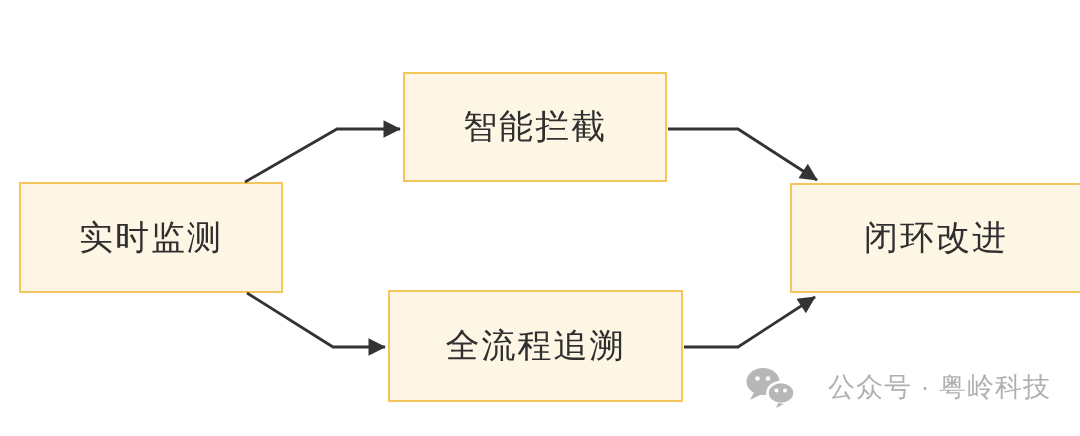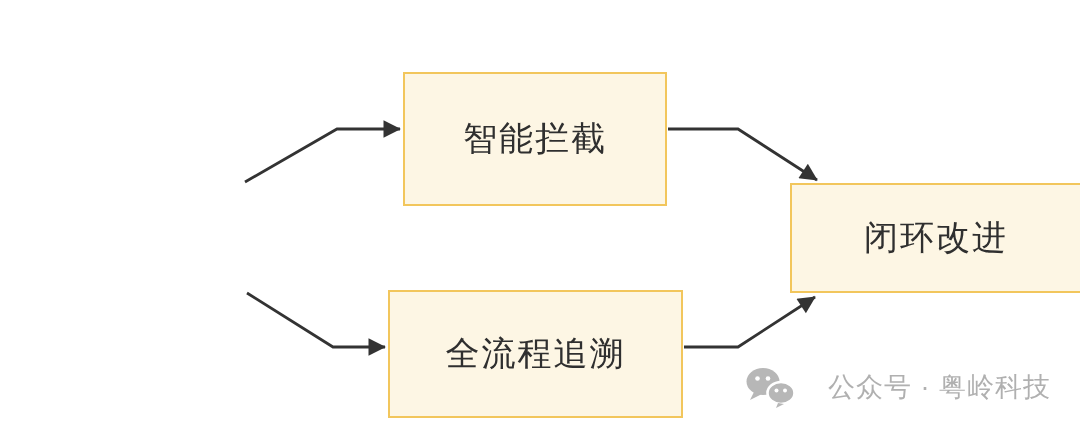--- a/index.html
+++ b/index.html
@@ -62,26 +62,29 @@
       <marker id="arrowhead" viewBox="0 0 10 10" refX="9.5" refY="5" markerWidth="7" markerHeight="6.2" orient="auto">
         <path d="M0,0 L10,5 L0,10 Z" fill="#333333"></path>
       </marker>
     </defs>
     <path d="M245,182 L337,129 L400,129" fill="none" stroke="#333333" stroke-width="2.8" marker-end="url(#arrowhead)"></path>
     <path d="M247,293 L333,347 L385,347" fill="none" stroke="#333333" stroke-width="2.8" marker-end="url(#arrowhead)"></path>
     <path d="M668,129 L738,129 L817,180" fill="none" stroke="#333333" stroke-width="2.8" marker-end="url(#arrowhead)"></path>
     <path d="M684,347 L738,347 L815,297" fill="none" stroke="#333333" stroke-width="2.8" marker-end="url(#arrowhead)"></path>
   </svg>
 
+  <div class="node" style="left:19px; top:182px; width:264px; height:111px;">
+    <span class="node-label">实时监测</span>
+  </div>
 
-  <div class="node" style="left:403px; top:72px; width:264px; height:134px;">
+  <div class="node" style="left:403px; top:72px; width:264px; height:110px;">
     <span class="node-label">智能拦截</span>
   </div>
 
-  <div class="node" style="left:388px; top:290px; width:295px; height:128px;">
+  <div class="node" style="left:388px; top:290px; width:295px; height:112px;">
     <span class="node-label">全流程追溯</span>
   </div>
 
   <div class="node" style="left:790px; top:183px; width:292px; height:110px;">
     <span class="node-label">闭环改进</span>
   </div>
 
   <div class="watermark">
     <span style="display:inline-flex;">
       <svg width="52" height="42" viewBox="0 0 52 42" xmlns="http://www.w3.org/2000/svg">

